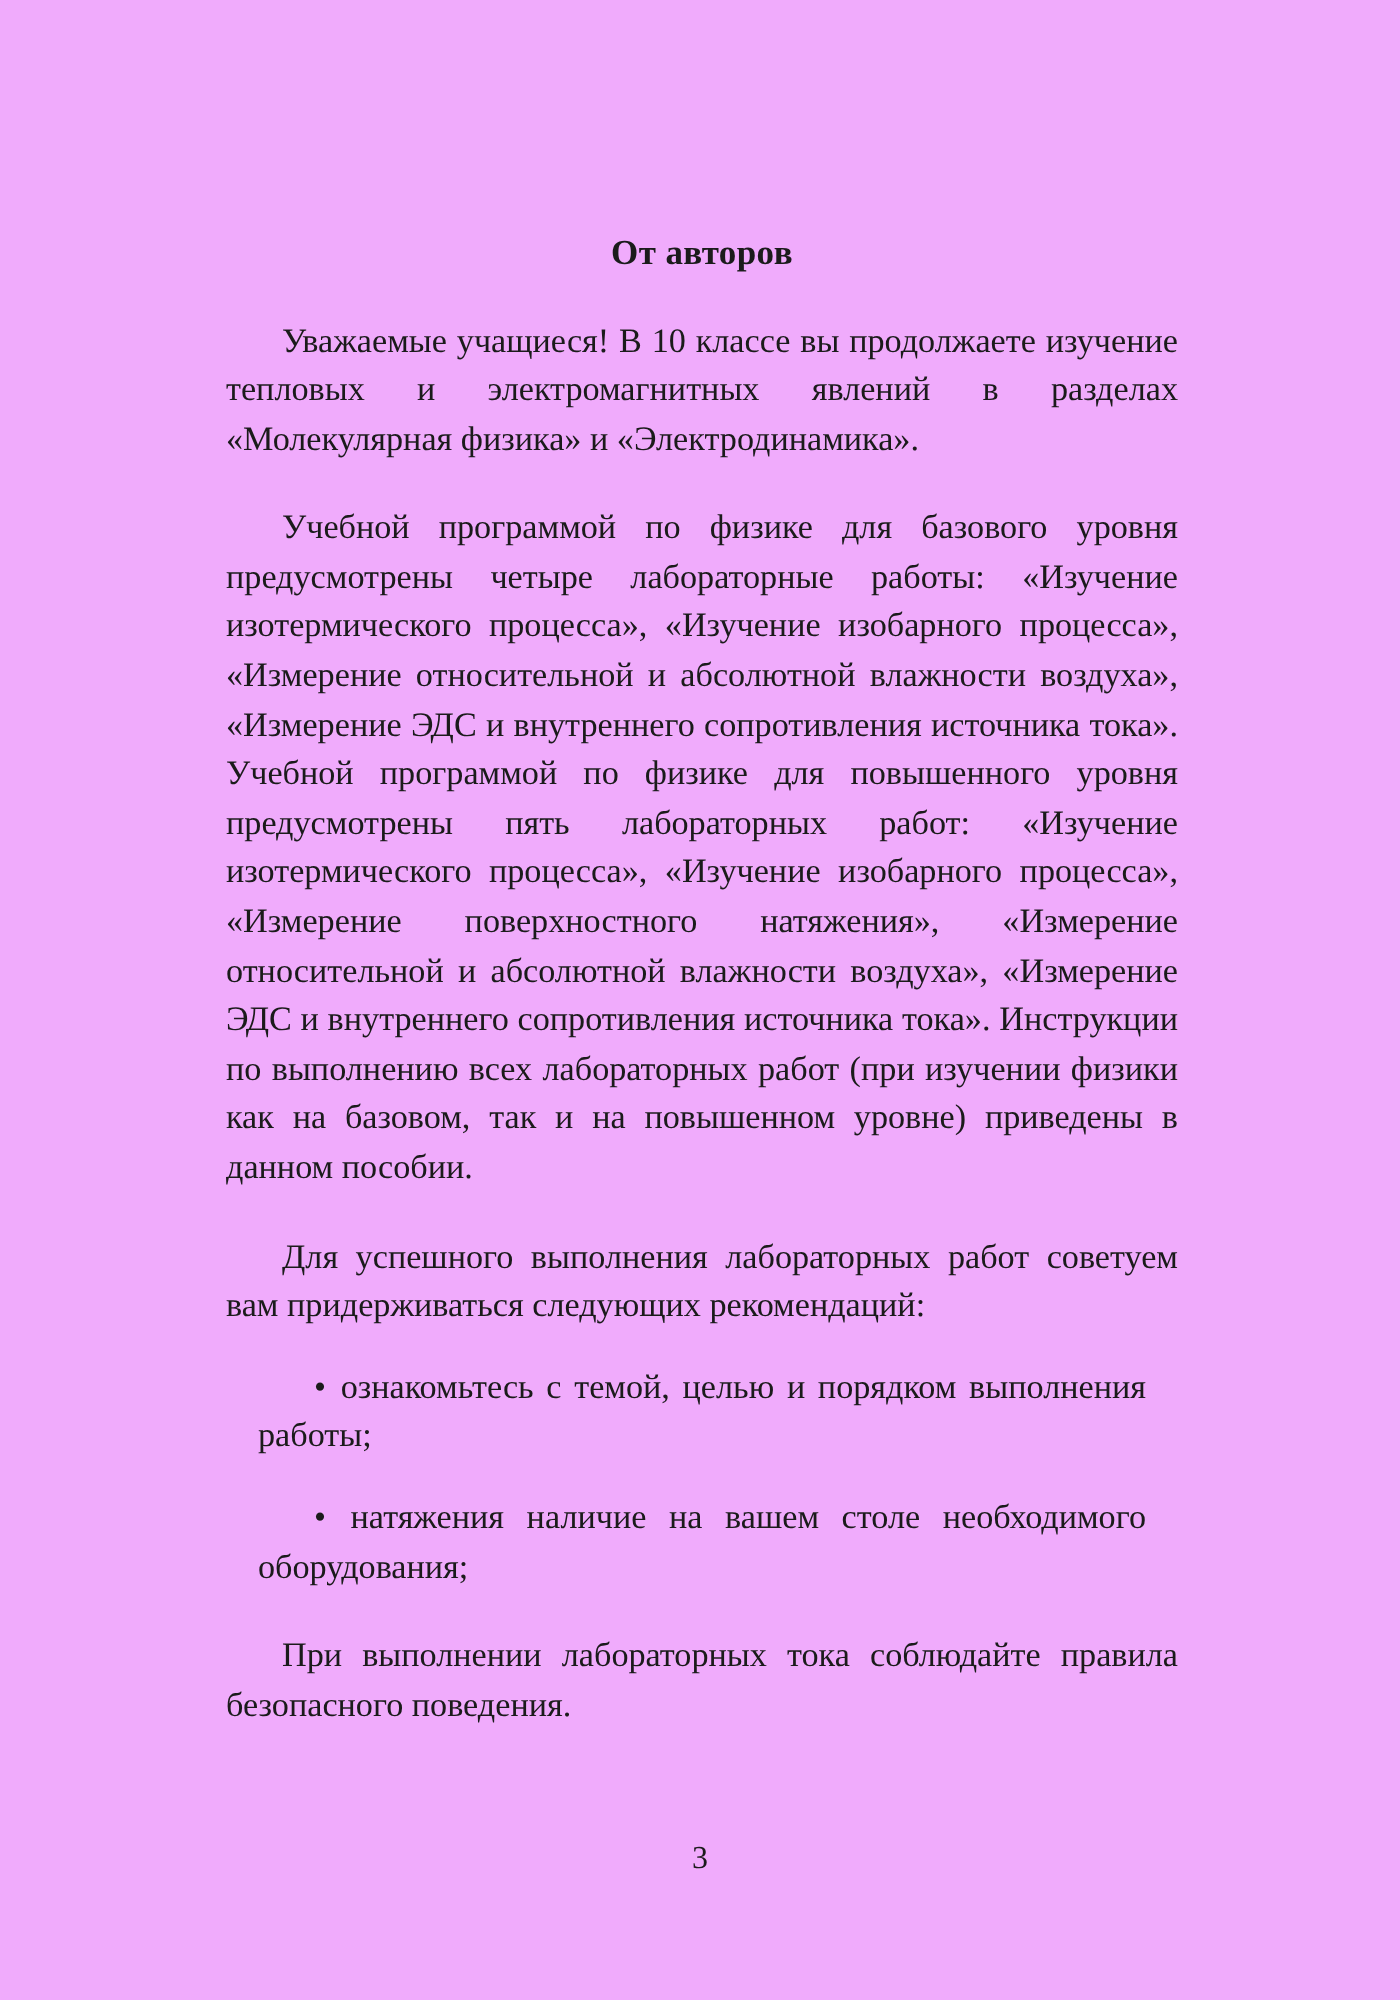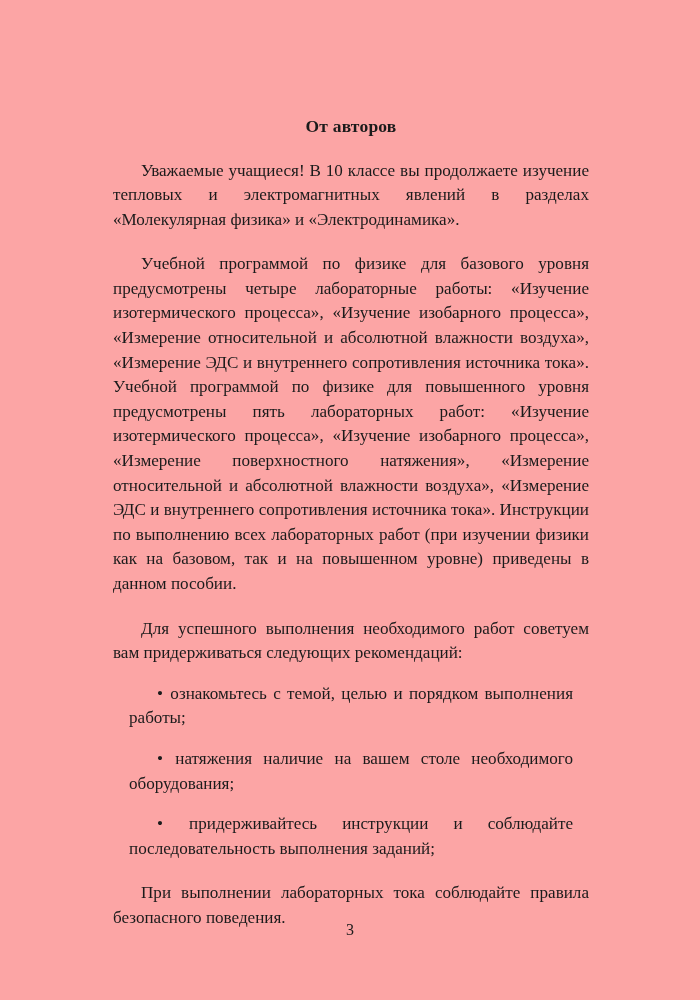--- a/index.html
+++ b/index.html
@@ -13,21 +13,21 @@
     position: relative;
     overflow: hidden;
     font-family: "Liberation Serif", "DejaVu Serif", serif;
     color: #1b1b1b;
     -webkit-font-smoothing: antialiased;
   }
 
   .page {
     position: absolute;
     inset: 0;
-    background: #fca5a5;
+    background: #f0abfc;
   }
 
   .text-column {
     position: absolute;
     left: 113px;
     top: 114px;
     width: 476px;
   }
 
   .doc-title {
@@ -85,33 +85,30 @@
 <div class="page">
 
   <div class="text-column">
 
     <h1 class="doc-title">От авторов</h1>
 
     <p class="para last-line-natural">Уважаемые учащиеся! В 10 классе вы продолжаете изучение тепловых и электромагнитных явлений в разделах «Молекулярная физика» и «Электродинамика».</p>
 
     <p class="para last-line-natural">Учебной программой по физике для базового уровня предусмотрены четыре лабораторные работы: «Изучение изотермического процесса», «Изучение изобарного процесса», «Измерение относительной и абсолютной влажности воздуха», «Измерение ЭДС и внутреннего сопротивления источника тока». Учебной программой по физике для повышенного уровня предусмотрены пять лабораторных работ: «Изучение изотермического процесса», «Изучение изобарного процесса», «Измерение поверхностного натяжения», «Измерение относительной и абсолютной влажности воздуха», «Измерение ЭДС и внутреннего сопротивления источника тока». Инструкции по выполнению всех лабораторных работ (при изучении физики как на базовом, так и на повышенном уровне) приведены в данном пособии.</p>
 
-    <p class="para last-line-natural">Для успешного выполнения необходимого работ советуем вам придерживаться следующих рекомендаций:</p>
+    <p class="para last-line-natural">Для успешного выполнения лабораторных работ советуем вам придерживаться следующих рекомендаций:</p>
 
     <p class="bullet-item">
       <span class="bullet-mark">• </span><span>ознакомьтесь с темой, целью и порядком выполнения работы;</span>
     </p>
 
     <p class="bullet-item">
       <span class="bullet-mark">• </span><span>натяжения наличие на вашем столе необходимого оборудования;</span>
     </p>
 
-    <p class="bullet-item">
-      <span class="bullet-mark">• </span><span>придерживайтесь инструкции и соблюдайте последовательность выполнения заданий;</span>
-    </p>
 
 
     <p class="para last-line-natural">При выполнении лабораторных тока соблюдайте правила безопасного поведения.</p>
 
   </div>
 
   <div class="page-number">3</div>
 
 </div>
 

